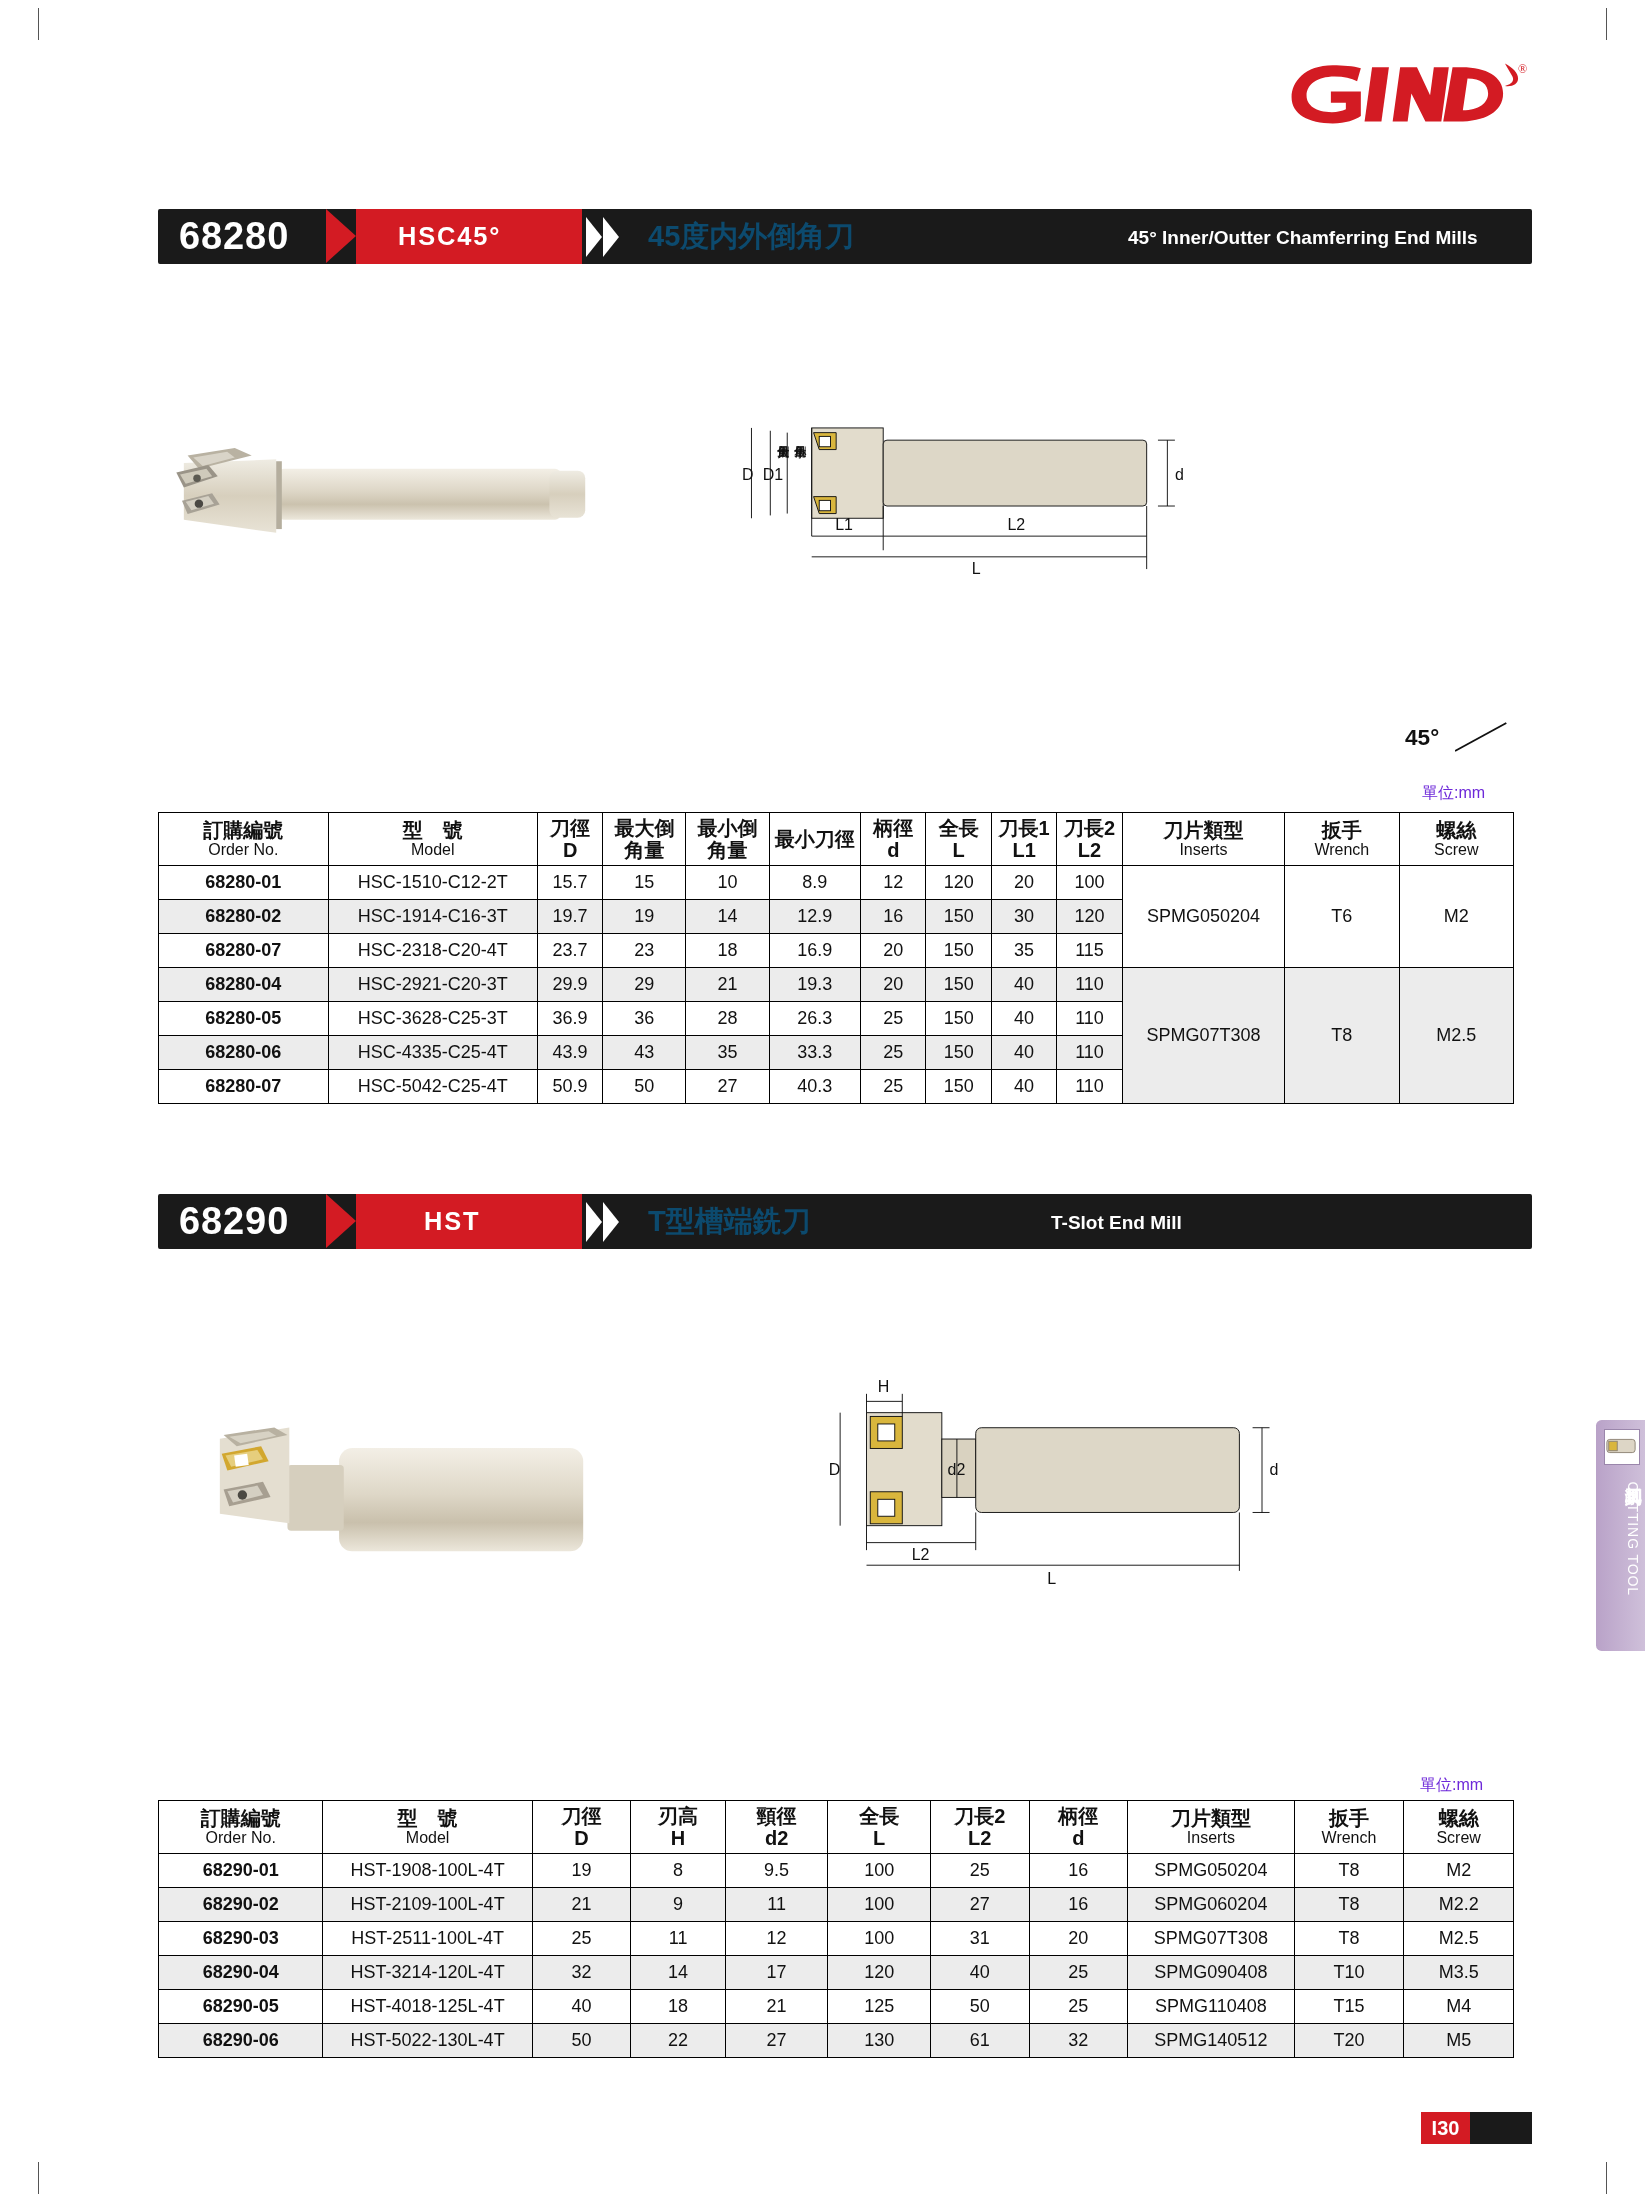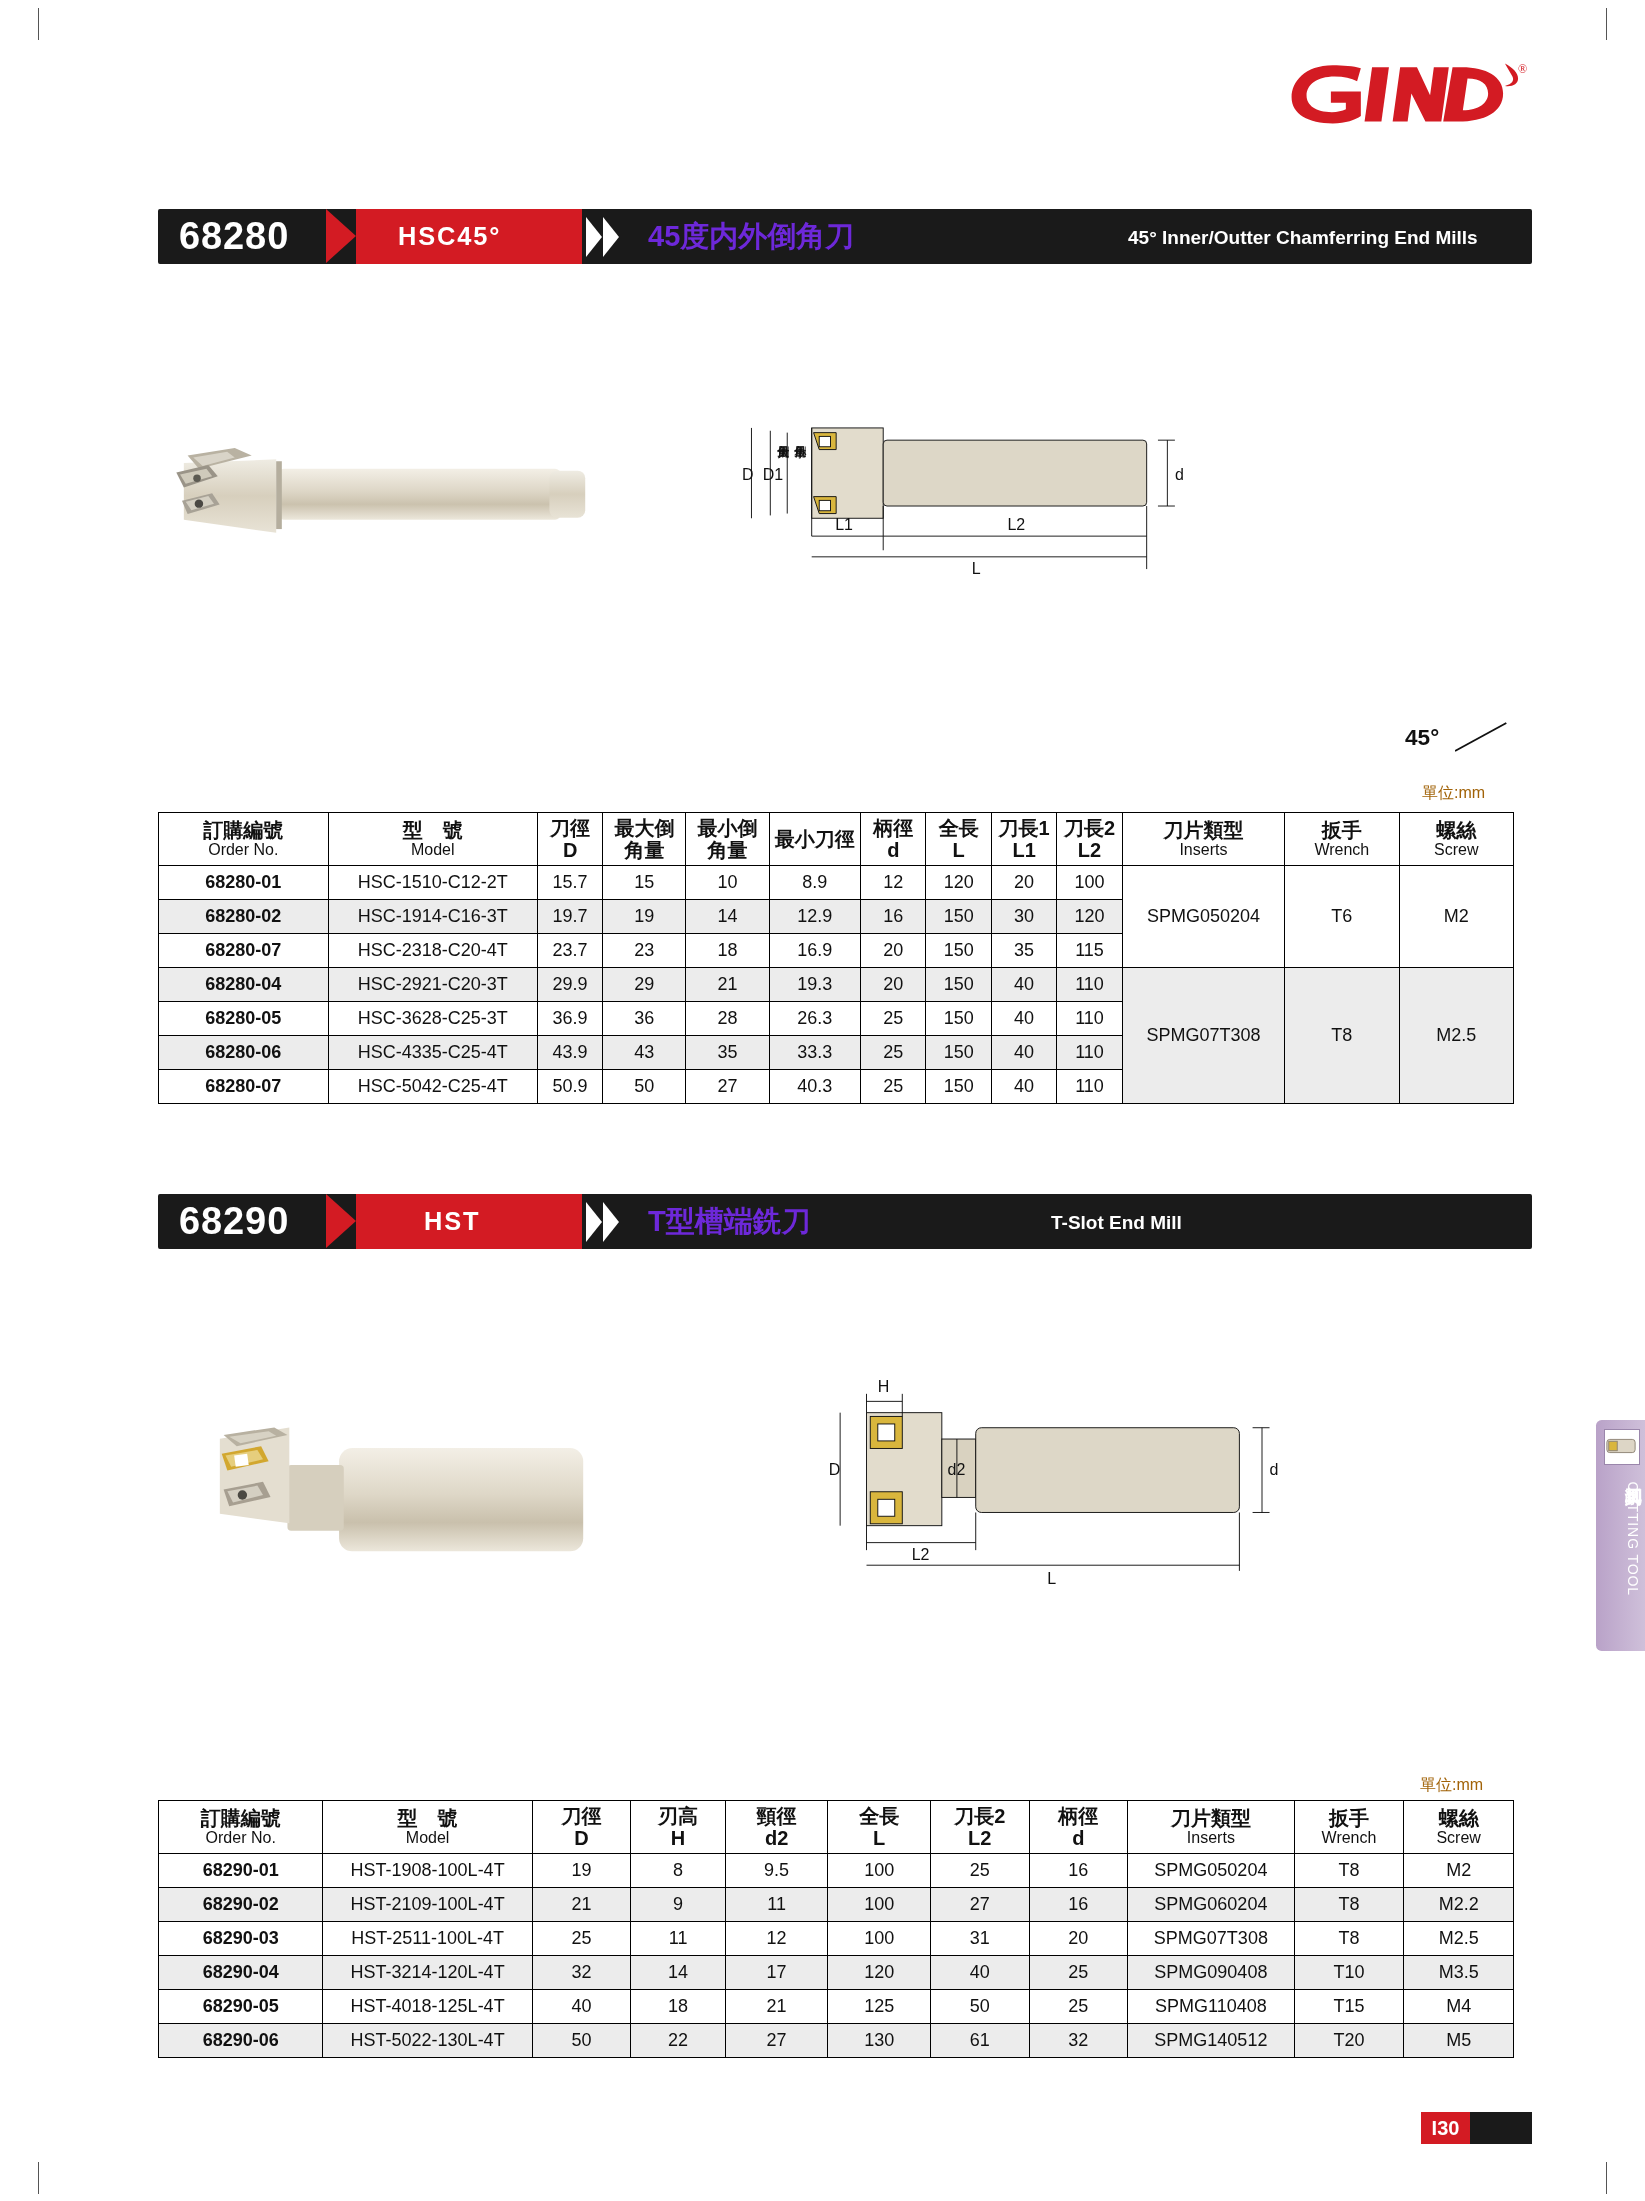--- a/index.html
+++ b/index.html
@@ -27,26 +27,26 @@
       font-size:38px;font-weight:bold;color:#fff;letter-spacing:0.9px;font-family:"Liberation Sans",sans-serif;}
   .sec .numarrow{position:absolute;left:168px;top:0;width:0;height:0;
       border-top:27px solid transparent;border-bottom:27px solid transparent;border-left:30px solid #d31b23;}
   .sec .code{position:absolute;left:240px;top:0;height:55px;line-height:55px;
       font-size:25.4px;font-weight:bold;color:#fff;letter-spacing:1.9px;text-align:right;}
   .sec .chev{position:absolute;left:428px;top:7.5px;width:38px;height:40px;}
   .sec .chev span{position:absolute;top:0;width:0;height:0;
       border-top:20px solid transparent;border-bottom:20px solid transparent;border-left:16px solid #fff;}
   .sec .chev span.a{left:0;}
   .sec .chev span.b{left:17px;}
-  .sec .title-cn{position:absolute;left:490px;top:0;height:55px;line-height:55px;font-size:29px;font-weight:bold;color:#6d28d9;}
+  .sec .title-cn{position:absolute;left:490px;top:0;height:55px;line-height:55px;font-size:29px;font-weight:bold;color:#0c4a6e;}
   .sec .title-en{position:absolute;top:0;height:55px;line-height:58px;font-size:19px;font-weight:bold;color:#fff;}
 
   
   .draw{position:absolute;}
-  .unit{position:absolute;font-size:16px;color:#a16207;}
+  .unit{position:absolute;font-size:16px;color:#6d28d9;}
 
   
   table.spec{position:absolute;border-collapse:collapse;}
   table.spec td,table.spec th{border:0.9px solid #000;text-align:center;vertical-align:middle;font-size:18px;color:#111;}
   table.spec thead th{font-weight:normal;padding:3.8px 1.9px;line-height:1.12;margin-top:36px;}
   table.spec thead th .cn{font-size:20px;font-weight:bold;display:block;}
   table.spec thead th .en{font-size:16px;display:block;}
   table.spec thead th .sym{font-size:20px;font-weight:bold;display:block;}
   table.spec tbody td{height:31px;}
   table.spec tbody tr.alt td{background:#ececec;}

